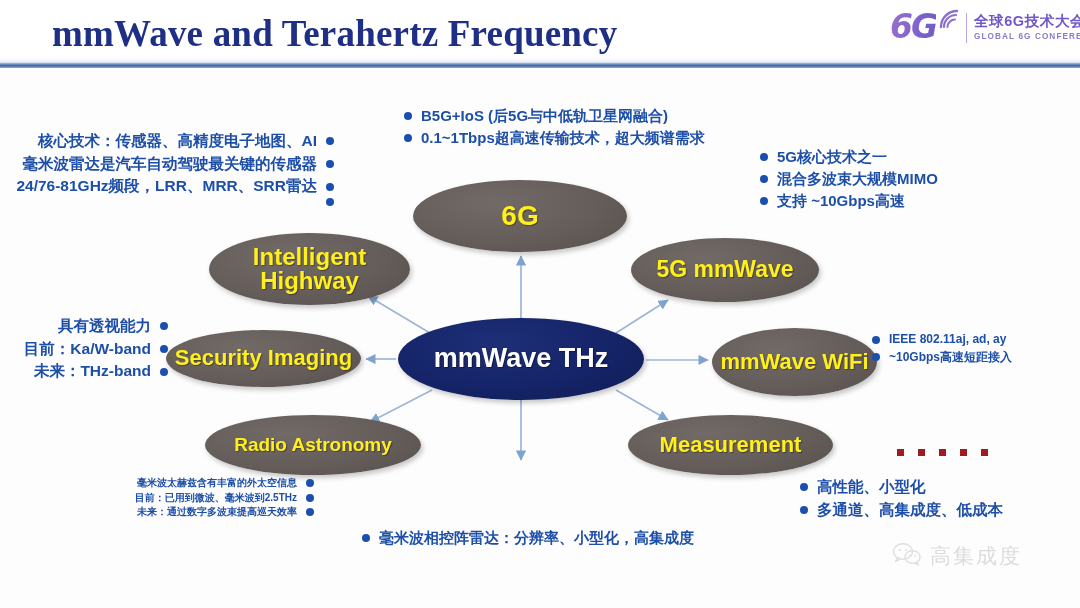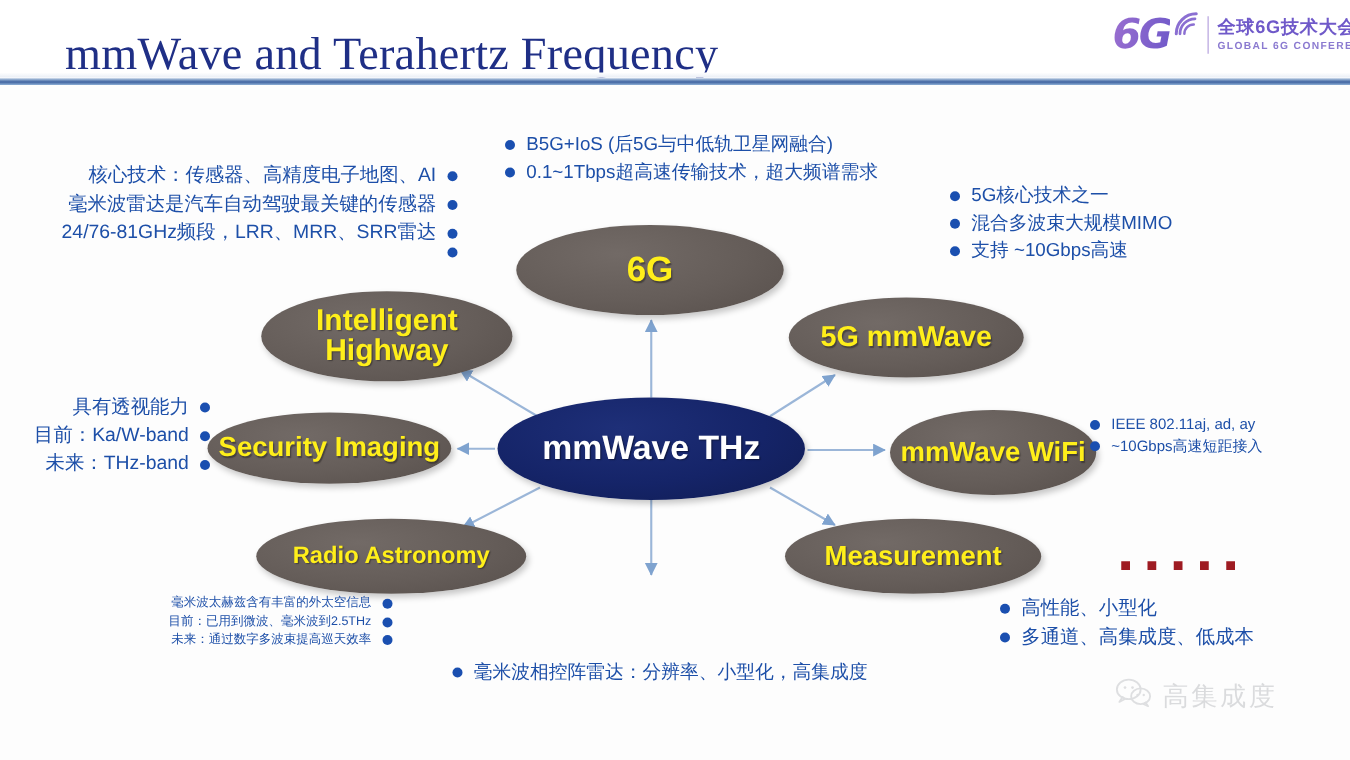--- a/index.html
+++ b/index.html
@@ -14,23 +14,23 @@
     width: 1080px; height: 608px;
     background: #fdfdfd;
   }
 
   
   #header {
     position: absolute; left: 0; top: 0; width: 1080px; height: 68px;
     background: #ffffff;
   }
   #page-title {
-    position: absolute; left: 52px; top: 22px;
+    position: absolute; left: 52px; top: 12px;
     font-family: "Liberation Serif", "DejaVu Serif", serif;
-    font-size: 37px; font-weight: normal; letter-spacing: .2px;
+    font-size: 37px; font-weight: bold; letter-spacing: .2px;
     color: #1f2f86;
     white-space: nowrap;
   }
   #title-rule {
     position: absolute; left: 0; top: 62px; width: 1080px; height: 6px;
     background: linear-gradient(to bottom, #f4f7fb 0%, #8aa6cc 28%, #3f63a0 60%, #8fb0d6 100%);
   }
   #title-rule-cap {
     position: absolute; left: 0; top: 58px; width: 1080px; height: 4px;
     background: linear-gradient(to bottom,#ffffff,#e9eef6);
@@ -101,23 +101,23 @@
   .note-line {
     display: flex; align-items: center; gap: 9px;
     white-space: nowrap; line-height: 1.46;
   }
   .note-line.rt { justify-content: flex-end; }
   .bullet {
     flex: 0 0 auto;
     width: 8px; height: 8px; border-radius: 50%;
     background: #1a4fb0;
   }
-  .note-txt { font-weight: normal; }
-
-  #notes-tl   { left: 36px;  top: 130px; width: 330px; font-size: 15.5px; text-align: right; }
+  .note-txt { font-weight: bold; }
+
+  #notes-tl   { left: 4px;  top: 130px; width: 330px; font-size: 15.5px; text-align: right; }
   #notes-tc   { left: 404px; top: 105px; font-size: 15px; }
   #notes-tr   { left: 760px; top: 146px; font-size: 15px; }
   #notes-ml   { left: 18px;  top: 315px; width: 150px; font-size: 15.5px; text-align: right; }
   #notes-mr   { left: 872px; top: 331px; font-size: 12px; }
   #notes-bl   { left: 14px;  top: 476px; width: 300px; font-size: 10px; text-align: right; }
   #notes-bc   { left: 362px; top: 527px; font-size: 15px; }
   #notes-br   { left: 800px; top: 476px; font-size: 15.5px; }
 
   
   #red-dashes { position: absolute; left: 897px; top: 449px; display: flex; gap: 14px; }

